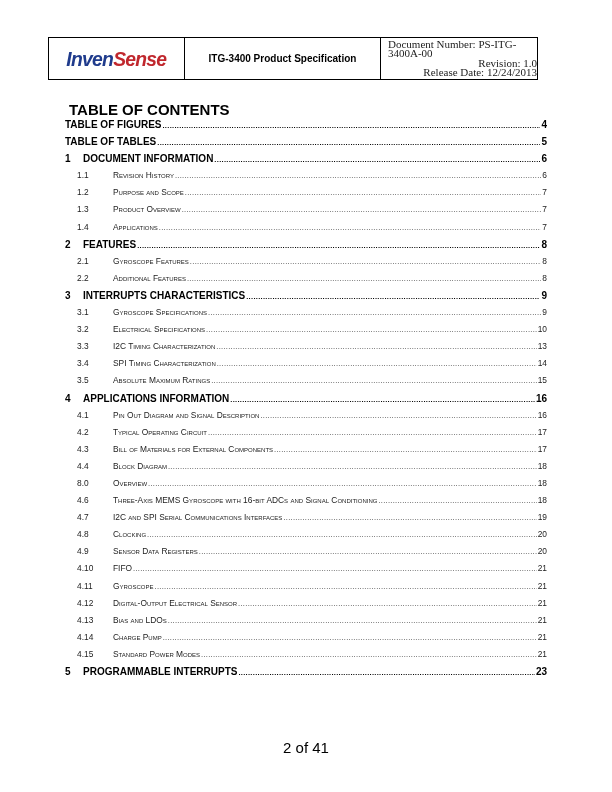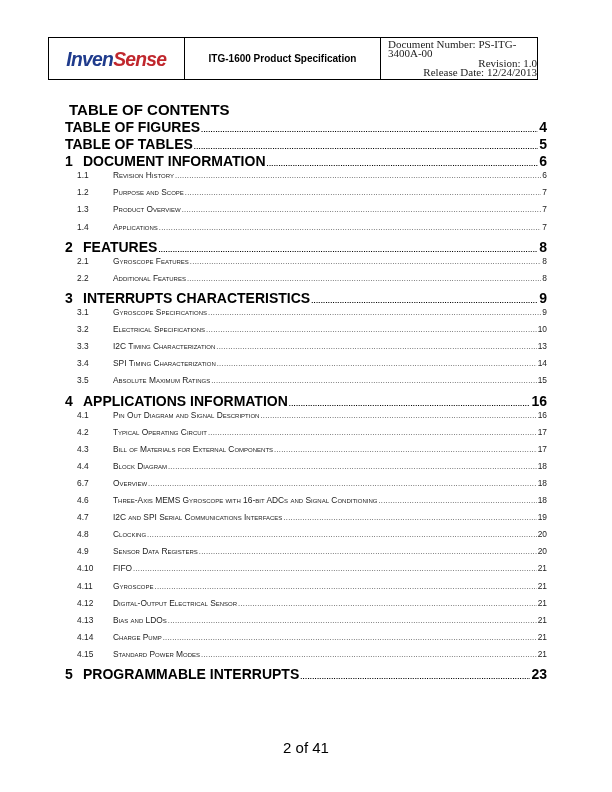--- a/index.html
+++ b/index.html
@@ -15,21 +15,21 @@
   .hcell.meta { flex: 1; flex-direction: column; align-items: flex-end; justify-content: center;
                 padding-left: 7px; font-size: 11px; line-height: 9.3px; color: #222; font-family: Liberation Serif, serif; }
   .logo-text { font-family: "Liberation Sans", sans-serif; font-style: italic; font-weight: bold;
                font-size: 21px; letter-spacing: -0.8px; transform: scaleX(0.92); display: inline-block; }
   .logo-a { color: #1f3b8c; }
   .logo-b { color: #c0272d; }
 
   .toc-title { position: absolute; left: 65px; top: 97px; font-size: 15px; font-weight: bold; margin: 4px; }
 
   .toc { position: absolute; left: 65px; top: 119px; width: 482px; }
-  .row { display: flex; align-items: baseline; height: 17.1px; font-size: 14px; white-space: nowrap; overflow: hidden; }
+  .row { display: flex; align-items: baseline; height: 17.1px; font-size: 10px; white-space: nowrap; overflow: hidden; }
   .row .num { flex: none; }
   .row .label { flex: none; }
   .row .dots { flex: 1; overflow: hidden; margin: 0 1px; }
   .row .dots::after { content: "....................................................................................................................................................................................................................................................................."; letter-spacing: 0.3px; font-size: 7.5px; }
   .row .page { flex: none; }
 
   .row.l0 { font-weight: bold; }
   .row.l0 .num { width: 18px; }
   .row.l1 { padding-left: 12px; font-size: 8.4px; color: #222; }
   .row.l1 .num { width: 36px; }
@@ -37,21 +37,21 @@
 
   .footer { position: absolute; top: 739px; left: 0; width: 612px; text-align: center; font-size: 15px; }
 </style>
 </head>
 <body>
 
 <div class="header">
   <div class="hcell logo">
     <span class="logo-text"><span class="logo-a">Inven</span><span class="logo-b">Sense</span></span>
   </div>
-  <div class="hcell title">ITG-1600 Product Specification</div>
+  <div class="hcell title">ITG-3400 Product Specification</div>
   <div class="hcell meta">
     <div>Document Number: PS-ITG-3400A-00</div>
     <div>Revision: 1.0</div>
     <div>Release Date: 12/24/2013</div>
   </div>
 </div>
 
 <h1 class="toc-title">TABLE OF CONTENTS</h1>
 
 <div class="toc" id="toc">
@@ -173,21 +173,21 @@
       <span class="dots"></span>
       <span class="page">17</span>
     </div>
     <div class="row l1">
       <span class="num">4.4</span>
       <span class="label">Block Diagram</span>
       <span class="dots"></span>
       <span class="page">18</span>
     </div>
     <div class="row l1">
-      <span class="num">6.7</span>
+      <span class="num">8.0</span>
       <span class="label">Overview</span>
       <span class="dots"></span>
       <span class="page">18</span>
     </div>
     <div class="row l1">
       <span class="num">4.6</span>
       <span class="label">Three-Axis MEMS Gyroscope with 16-bit ADCs and Signal Conditioning</span>
       <span class="dots"></span>
       <span class="page">18</span>
     </div>

